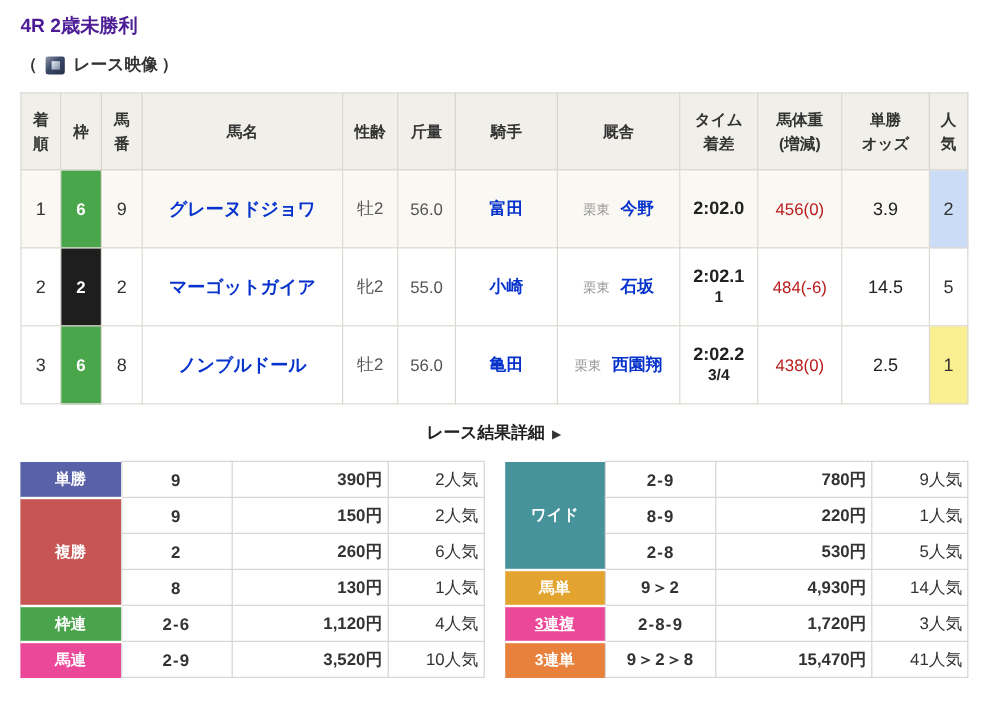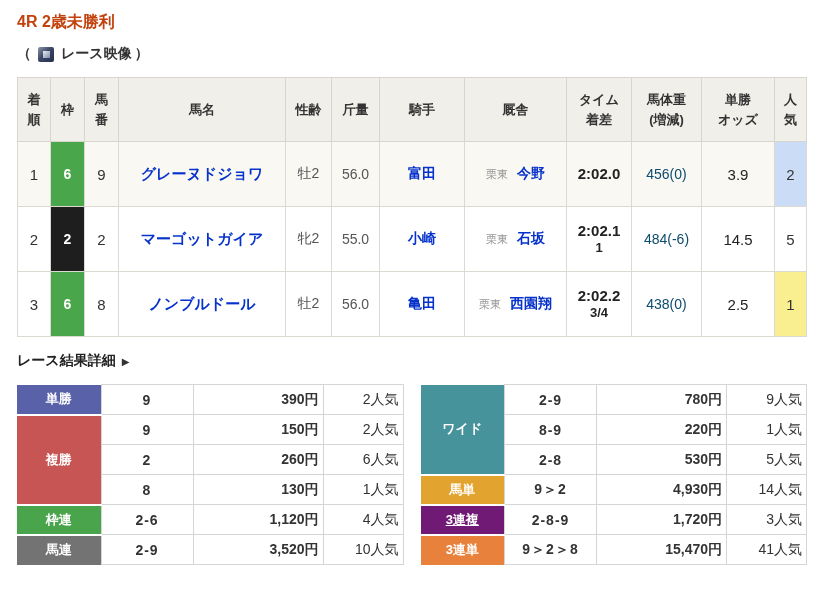--- a/index.html
+++ b/index.html
@@ -5,21 +5,21 @@
   * { box-sizing: border-box; }
   html,body { margin:0; padding:0; background:#fff; }
   body {
     width:822px; height:589px; overflow:hidden;
     font-family:"Liberation Sans","DejaVu Sans",sans-serif;
     color:#333;
   }
   .page { padding:10px 17px 0 17px; }
 
   
-  .race-title { font-size:16px; font-weight:bold; color:#c2410c; margin:2px 0 12px 0; }
+  .race-title { font-size:16px; font-weight:bold; color:#4c1d95; margin:2px 0 12px 0; }
   .race-sub { display:flex; align-items:center; font-size:14px; font-weight:bold; color:#333; gap:3px; }
   .video-icon {
     display:inline-block; width:16px; height:15px; margin:0 4px;
     border-radius:2px;
     background:linear-gradient(135deg,#8d97ab 0%,#3a4766 45%,#252f4a 100%);
     position:relative;
   }
   .video-icon::after {
     content:""; position:absolute; left:5px; top:4px; width:7px; height:7px;
     background:linear-gradient(135deg,#e8edf5,#7e8ba5);
@@ -39,26 +39,26 @@
   table.results tr.striped td { background:#faf8f3; }
   td.cell-frame { color:#fff; font-weight:bold; font-size:14px; }
   td.cell-name { text-align:left; padding-left:12px; }
   a.jra-link { color:#0733cc; font-weight:bold; text-decoration:none; cursor:pointer; }
   .horse-name { font-size:15px; }
   .num-plain { font-size:15px; color:#333; }
   .sexage, .loadw { color:#555; }
   .stable-area { font-size:11px; color:#999; margin-right:9px; font-weight:normal; }
   .time-main { font-weight:bold; font-size:15px; color:#222; line-height:1.3; }
   .time-margin { font-weight:bold; font-size:13px; color:#222; line-height:1.3; }
-  .hweight { color:#0c4a6e;text-align:center; }
+  .hweight { color:#b91c1c;text-align:center; }
   .odds { font-weight:normal; font-size:15px; color:#222; }
   .pop-num { font-size:15px; }
 
   
-  .detail-row { width:789px; text-align:left; margin:15px 0 14px 0; font-size:14px; font-weight:bold; color:#222; }
+  .detail-row { width:789px; text-align:center; margin:15px 0 14px 0; font-size:14px; font-weight:bold; color:#222; }
   .detail-row .arrow { font-size:10px; margin-left:6px; color:#333; }
   .detail-row a { color:#222; text-decoration:none; cursor:pointer; }
 
   
   .payouts { display:flex; gap:17px; width:789px; }
   table.payout { border-collapse:collapse; table-layout:fixed; width:386px; }
   table.payout th {
     color:#fff; font-size:13px; font-weight:bold; text-align:center; vertical-align:middle;
     border-bottom:2px solid #fff; padding:0;
   }
@@ -213,21 +213,21 @@
         <td class="p-amount">130円</td>
         <td class="p-pop">1人気</td>
       </tr>
       <tr>
         <th style="background-color: rgb(74, 164, 76);">枠連</th>
         <td class="p-combo">2-6</td>
         <td class="p-amount">1,120円</td>
         <td class="p-pop">4人気</td>
       </tr>
       <tr>
-        <th style="background-color: #737373;">馬連</th>
+        <th style="background-color: #ec4899;">馬連</th>
         <td class="p-combo">2-9</td>
         <td class="p-amount">3,520円</td>
         <td class="p-pop">10人気</td>
       </tr>
     </tbody>
       </table>
 
     <table class="payout">
       <colgroup>
           <col style="width:84px">
@@ -252,21 +252,21 @@
         <td class="p-amount">530円</td>
         <td class="p-pop">5人気</td>
       </tr>
       <tr>
         <th style="background-color: rgb(227, 164, 47);">馬単</th>
         <td class="p-combo">9＞2</td>
         <td class="p-amount">4,930円</td>
         <td class="p-pop">14人気</td>
       </tr>
       <tr>
-        <th style="background-color: #701a75; text-decoration: underline;">3連複</th>
+        <th style="background-color: #ec4899; text-decoration: underline;">3連複</th>
         <td class="p-combo">2-8-9</td>
         <td class="p-amount">1,720円</td>
         <td class="p-pop">3人気</td>
       </tr>
       <tr>
         <th style="background-color: rgb(232, 129, 60);">3連単</th>
         <td class="p-combo">9＞2＞8</td>
         <td class="p-amount">15,470円</td>
         <td class="p-pop">41人気</td>
       </tr>

